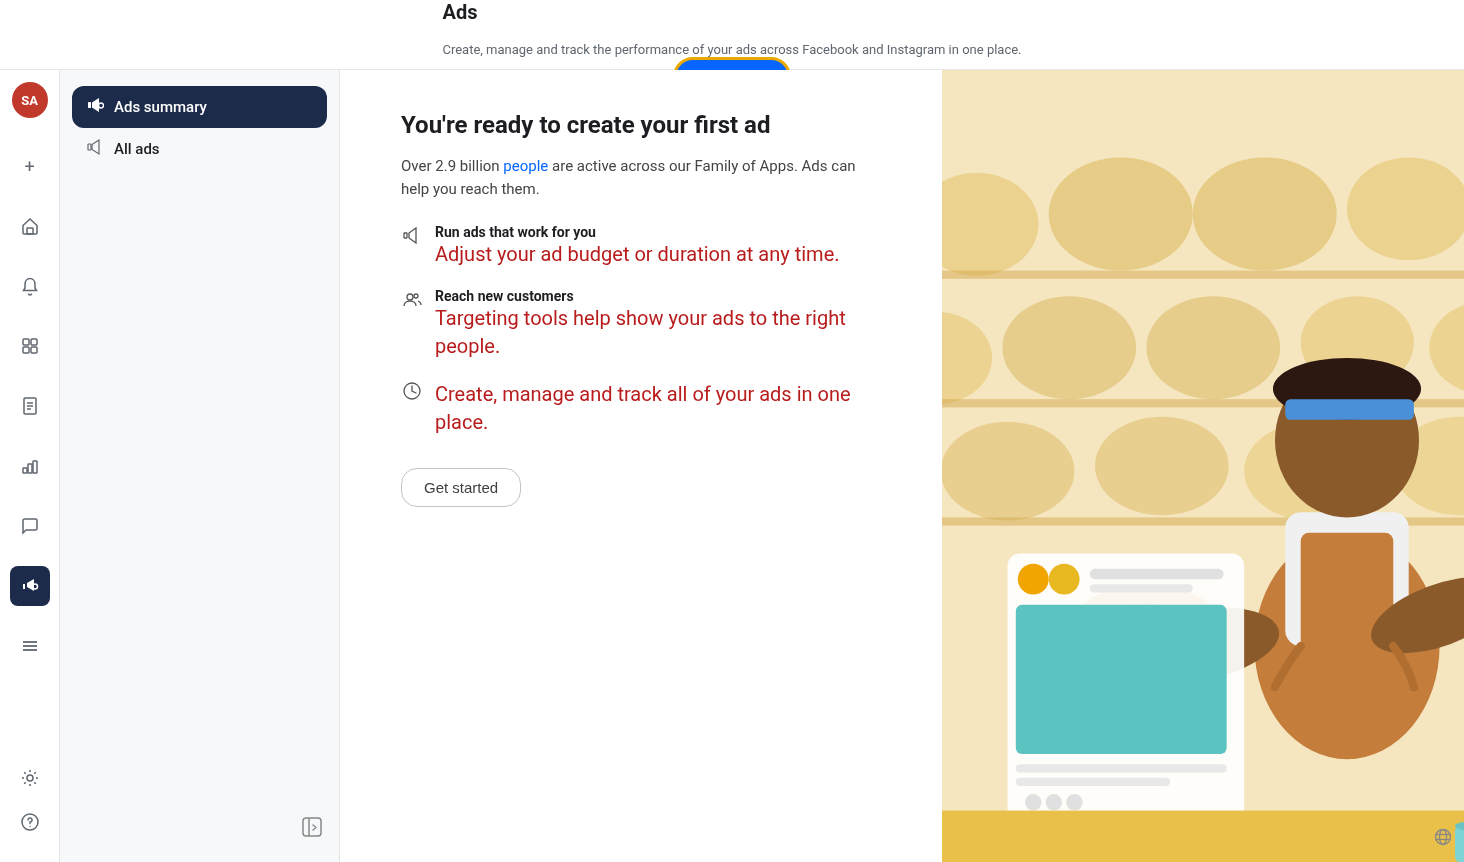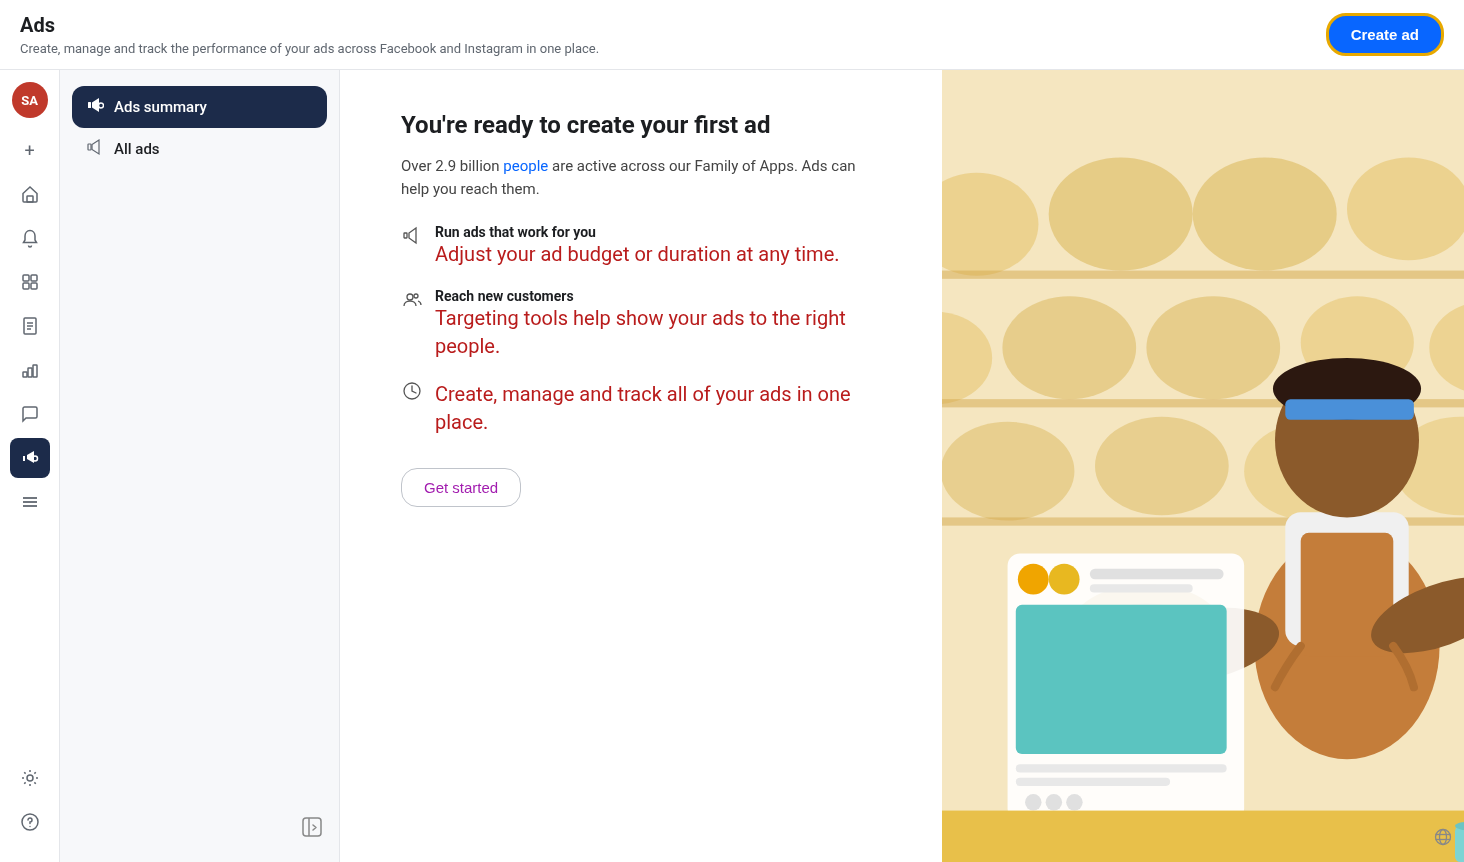--- a/index.html
+++ b/index.html
@@ -2,39 +2,39 @@
 <html><head>
   <meta charset="utf-8">
   <style>
     * { box-sizing: border-box; margin: 0; padding: 0; }
     body { font-family: -apple-system, BlinkMacSystemFont, 'Segoe UI', Roboto, sans-serif; background: #f0f2f5; width: 1464px; height: 862px; overflow: hidden; display: flex; flex-direction: column; }
 
     
     .header {
       display: flex; align-items: center; justify-content: space-between;
       background: #fff; padding: 0 20px; height: 70px;
-      border-bottom: 1px solid #e4e6ea; flex-shrink: 0;
+      border-bottom: 1px solid #e4e6ea; flex-shrink: 0; flex-direction: column;
     }
     .header-left { display: flex; flex-direction: column; justify-content: center; }
     .header-title { font-size: 20px; font-weight: 700; color: #1c1e21; }
-    .header-subtitle { font-size: 13px; color: #606770; margin-top: 4px; }
+    .header-subtitle { font-size: 13px; color: #606770; margin-top: 18px; }
     .create-ad-btn {
       background: #0866ff; color: #fff; border: 3px solid #e8a900;
       padding: 10px 22px; border-radius: 20px; font-size: 15px; font-weight: 600;
       cursor: pointer; outline: none;
     }
 
     
     .main-layout { display: flex; flex: 1; overflow: hidden; }
 
     
     .icon-sidebar {
       width: 60px; background: #fff; display: flex; flex-direction: column;
       align-items: center; padding: 12px 0; border-right: 1px solid #e4e6ea;
-      gap: 4px; flex-shrink: 0;
+      gap: 20px; flex-shrink: 0;
     }
     .icon-sidebar-item {
       width: 40px; height: 40px; border-radius: 8px; display: flex;
       align-items: center; justify-content: center; cursor: pointer;
       color: #606770; font-size: 18px; position: relative;
     }
     .icon-sidebar-item.active { background: #1c2b4a; color: #fff; }
     .avatar-item {
       width: 36px; height: 36px; border-radius: 50%; background: #c0392b;
       display: flex; align-items: center; justify-content: center;
@@ -69,21 +69,21 @@
     .promo-title { font-size: 24px; font-weight: 700; color: #1c1e21; margin-bottom: 14px; line-height: 1.3; }
     .promo-description { font-size: 15px; color: #444; line-height: 1.5; margin-bottom: 24px; }
     .promo-description a { color: #0866ff; text-decoration: none; }
     .feature-list { list-style: none; margin-bottom: 32px; display: flex; flex-direction: column; gap: 20px; }
     .feature-item { display: flex; gap: 12px; align-items: flex-start; }
     .feature-icon { font-size: 18px; color: #444; flex-shrink: 0; margin-top: 1px; width: 22px; text-align: center; }
     .feature-text .feature-title { font-size: 14px; font-weight: 700; color: #1c1e21; }
     .feature-text .feature-desc { font-size: 20px; color: #b91c1c; line-height: 1.4; }
     .get-started-btn {
       border: 1px solid #c0c4cb; background: #fff; padding: 10px 22px;
-      border-radius: 16px; font-size: 15px; color: #a21caf; cursor: pointer;
+      border-radius: 16px; font-size: 15px; color: #404040; cursor: pointer;
       font-weight: 500;
     }
 
     
     .illustration-panel {
       flex: 1; background: #f5e6c0; overflow: hidden; position: relative;
     }
     
     .illustration-panel svg { width: 100%; height: 100%; }
 

